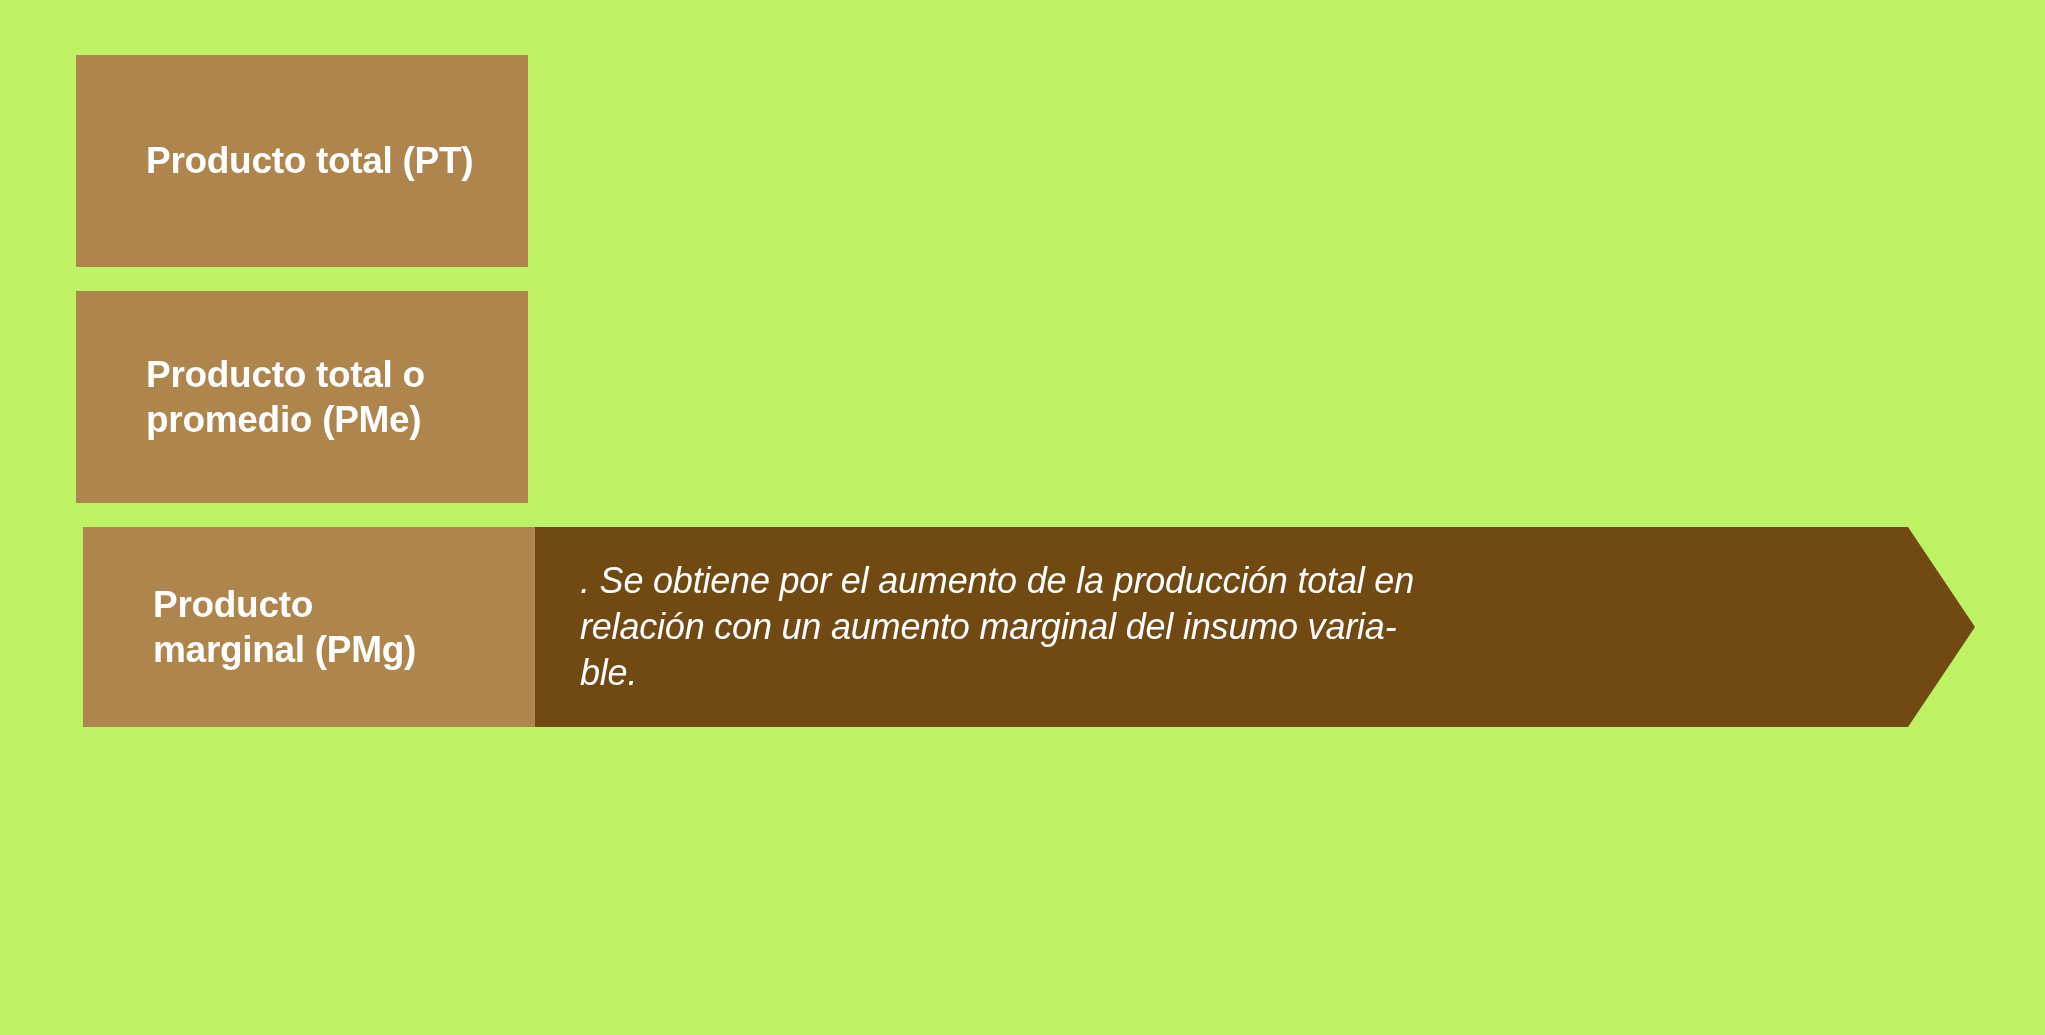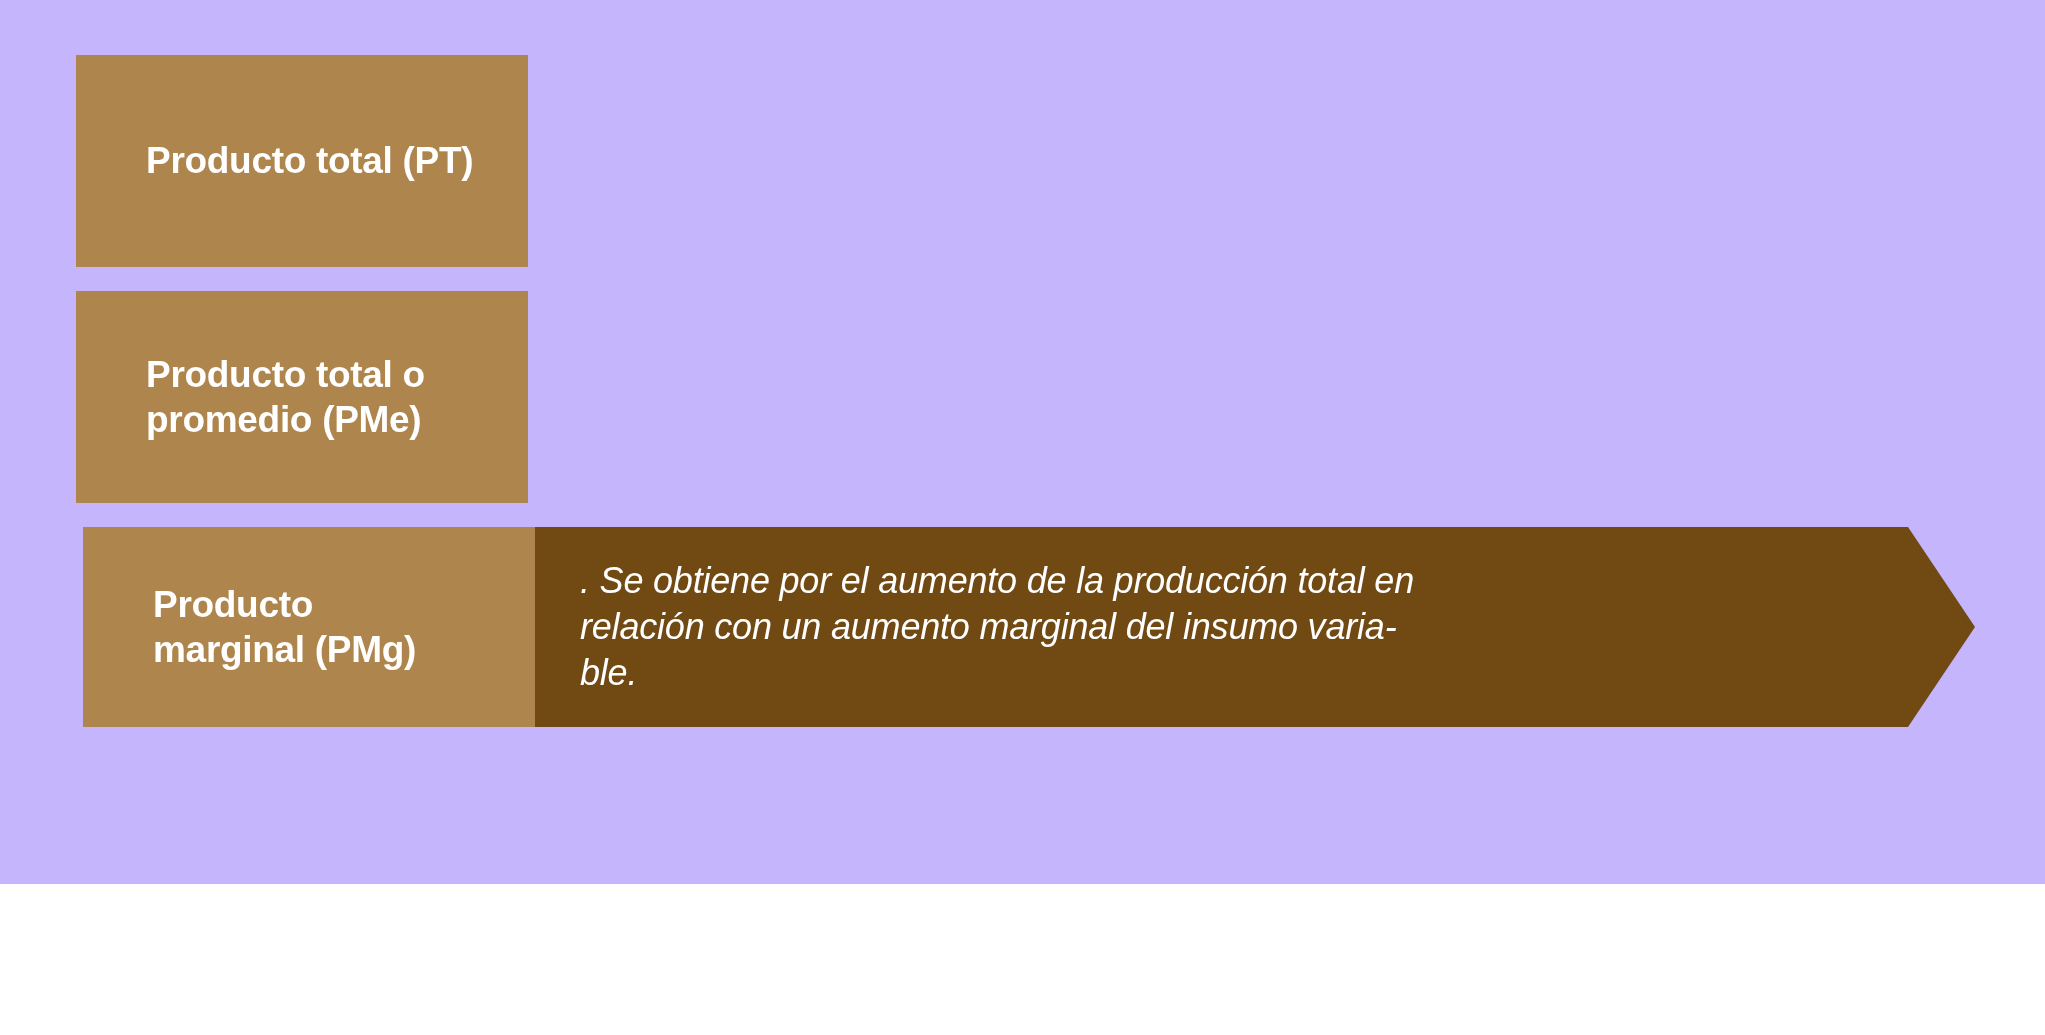--- a/index.html
+++ b/index.html
@@ -10,22 +10,22 @@
   body {
     width: 2045px;
     height: 1035px;
     font-family: "Liberation Sans", sans-serif;
     overflow: hidden;
   }
 
   #diagram {
     position: relative;
     width: 2045px;
-    height: 884px;
-    background: #c4b5fd;
+    height: 1035px;
+    background: #bef264;
   }
 
   .row {
     position: absolute;
     left: 76px;
     display: flex;
     align-items: stretch;
   }
 
   

